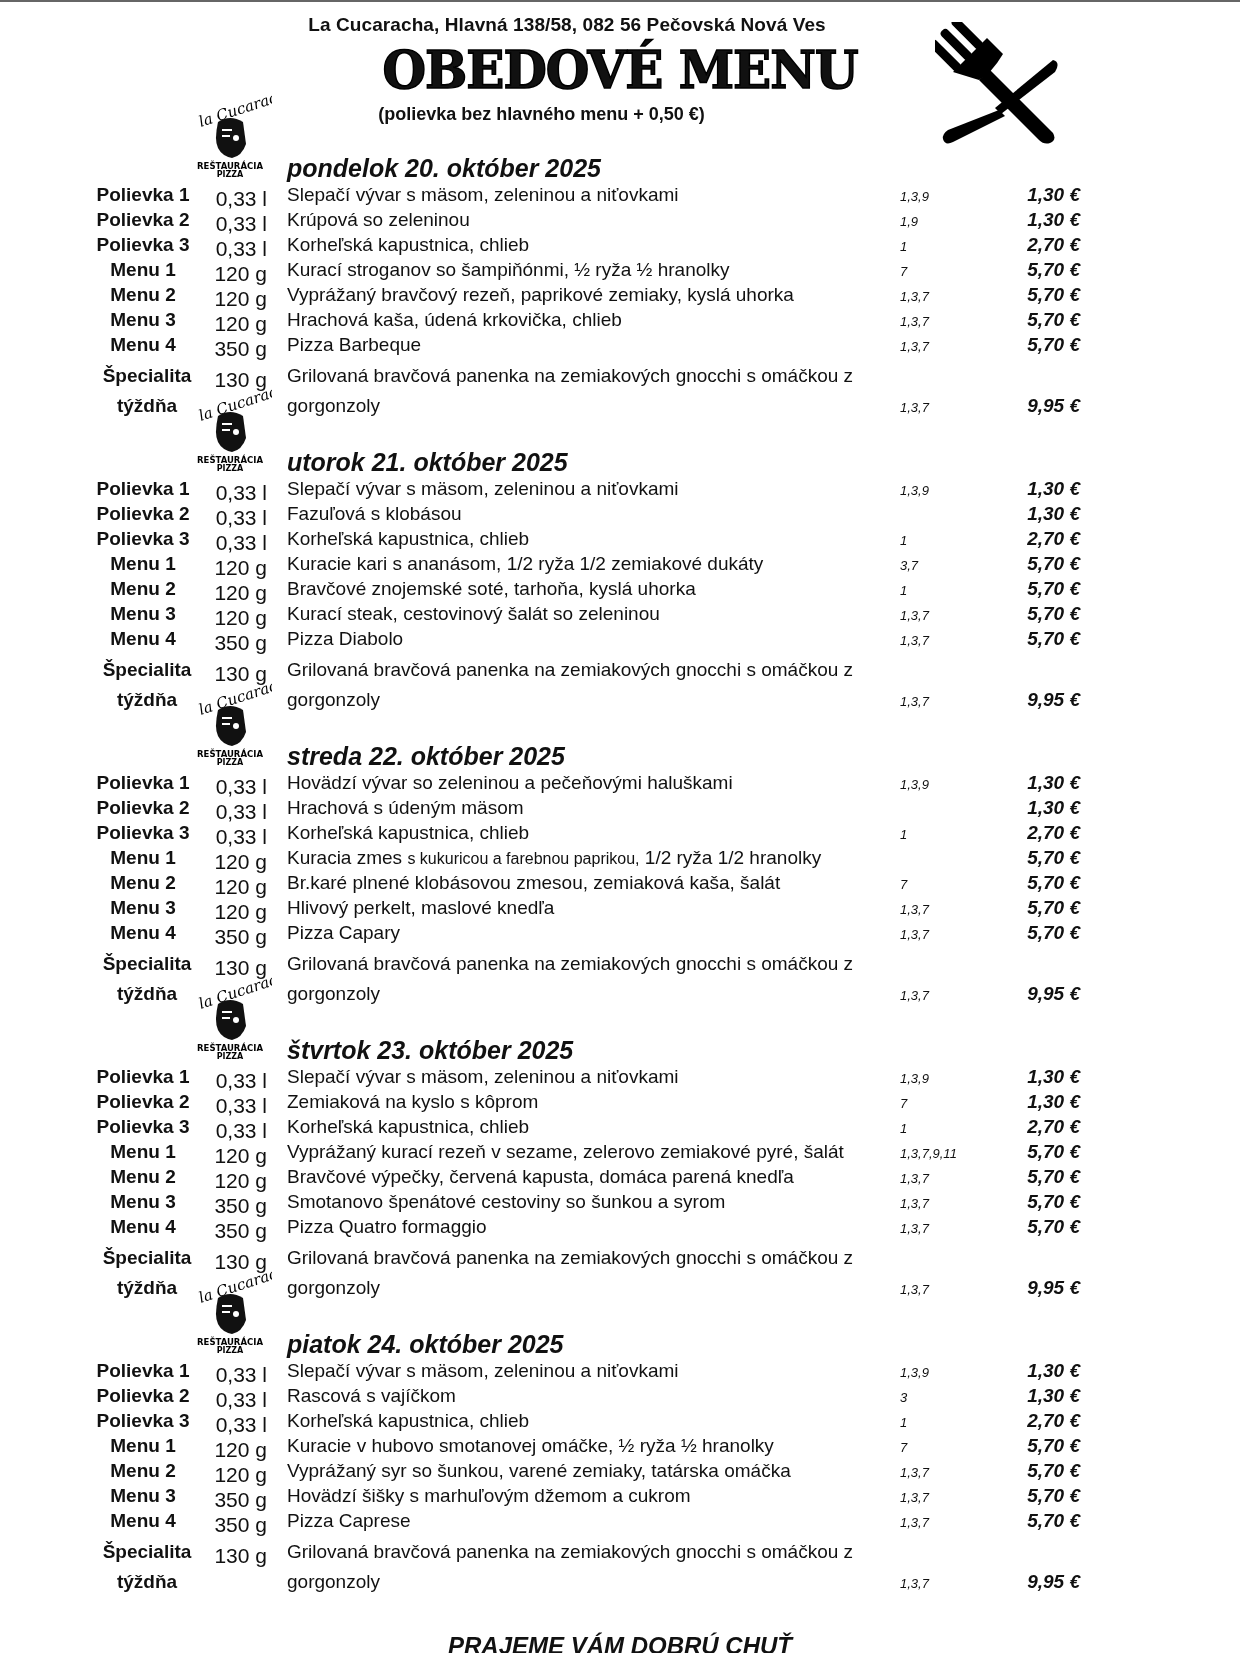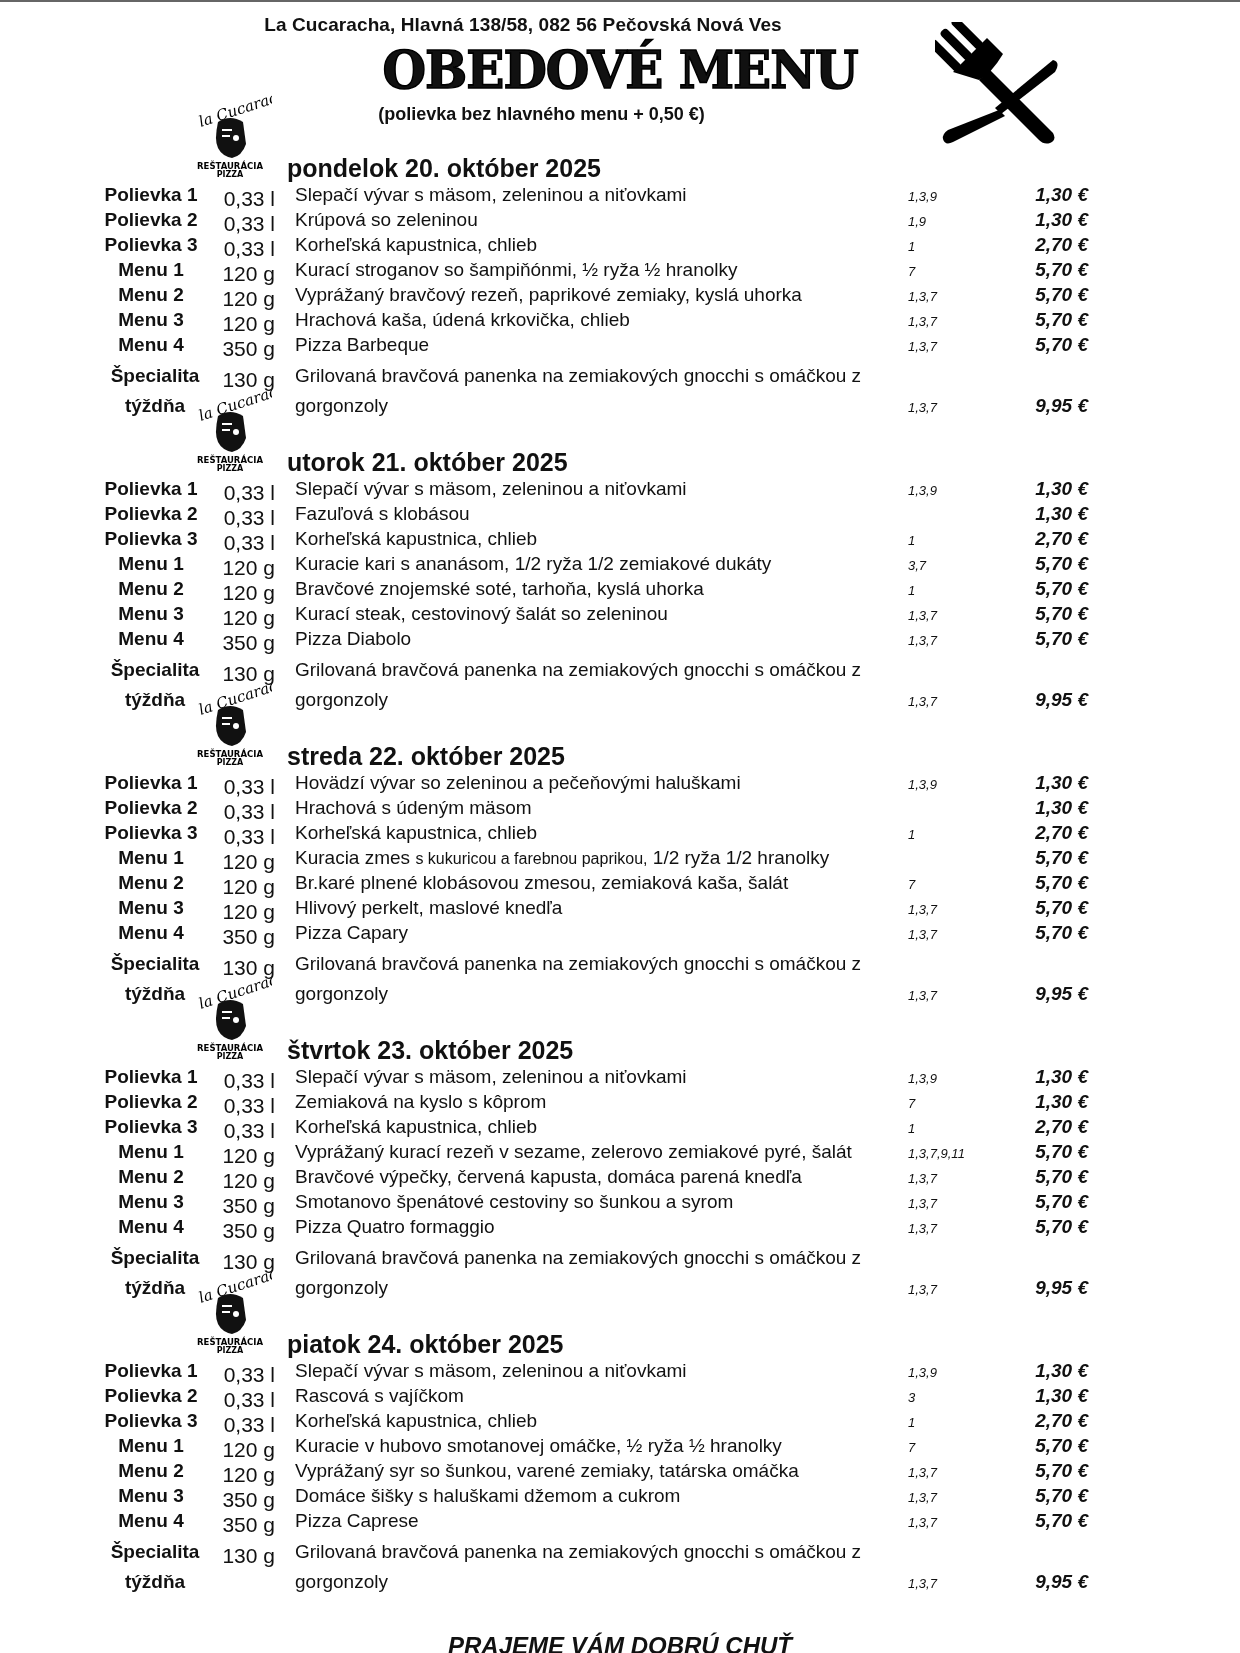--- a/index.html
+++ b/index.html
@@ -1,25 +1,25 @@
 <!DOCTYPE html>
 <html><head>
 <meta charset="utf-8">
 <style>
   html,body{margin:0;padding:0;background:#fff;}
   body{width:1240px;height:1653px;position:relative;overflow:hidden;font-family:"Liberation Sans",sans-serif;color:#111;}
   .topline{position:absolute;left:0;top:0;width:1240px;height:2px;background:#666;}
-  .address{position:absolute;left:0;width:1046px;top:14px;text-align:center;font-weight:bold;font-size:19px;letter-spacing:0.1px;}
+  .address{position:absolute;left:0;width:1046px;top:14px;text-align:center;font-weight:bold;font-size:19px;letter-spacing:0.1px;padding-left:44px;}
   .title{position:absolute;left:0;width:1240px;top:40px;text-align:center;font-family:"DejaVu Serif",serif;font-weight:900;font-size:50px;letter-spacing:-1px;transform:scaleY(1.05);-webkit-text-stroke:1.5px #000;}
   .subtitle{position:absolute;left:0;width:1083px;top:104px;text-align:center;font-weight:bold;font-size:18px;}
   .cutlery{position:absolute;left:935px;top:22px;width:130px;height:125px;}
   .logo{position:absolute;width:84px;height:84px;}
   .logo svg{width:84px;height:84px;}
-  .day-title{position:absolute;left:287px;font-size:25px;font-weight:bold;}
-  .row{position:absolute;left:8px;width:1008px;height:25px;font-size:19px;}
+  .day-title{position:absolute;left:287px;font-size:25px;font-weight:bold;font-style:italic;}
+  .row{position:absolute;left:0;width:1008px;height:25px;font-size:19px;}
   .row .label{position:absolute;left:88px;width:110px;text-align:center;font-weight:bold;}
   .row .qty{position:absolute;left:205px;width:62px;text-align:right;font-size:21px;top:3px;}
   .row .dish{position:absolute;left:287px;white-space:nowrap;}
   .row .dish small{font-size:16px;}
   .row .allergens{position:absolute;left:900px;width:110px;text-align:left;font-style:italic;font-size:13px;top:5px;}
   .row .price{position:absolute;left:1000px;width:80px;text-align:right;font-weight:bold;font-style:italic;font-size:19px;}
   .spec1 .label{left:92px;width:110px;}
   .spec2 .label{left:92px;width:110px;}
   .footer{position:absolute;left:0;width:1240px;top:1632px;text-align:center;font-weight:bold;font-style:italic;font-size:24px;}
 </style>
@@ -384,21 +384,21 @@
       <div class="row" style="top: 1460px;">
         <span class="label">Menu 2</span>
         <span class="qty">120 g</span>
         <span class="dish"><span>Vyprážaný syr so šunkou, varené zemiaky, tatárska omáčka</span></span>
         <span class="allergens">1,3,7</span>
         <span class="price">5,70 €</span>
       </div>
       <div class="row" style="top: 1485px;">
         <span class="label">Menu 3</span>
         <span class="qty">350 g</span>
-        <span class="dish"><span>Domáce šišky s haluškami džemom a cukrom</span></span>
+        <span class="dish"><span>Hovädzí šišky s marhuľovým džemom a cukrom</span></span>
         <span class="allergens">1,3,7</span>
         <span class="price">5,70 €</span>
       </div>
       <div class="row" style="top: 1510px;">
         <span class="label">Menu 4</span>
         <span class="qty">350 g</span>
         <span class="dish"><span>Pizza Caprese</span></span>
         <span class="allergens">1,3,7</span>
         <span class="price">5,70 €</span>
       </div>

